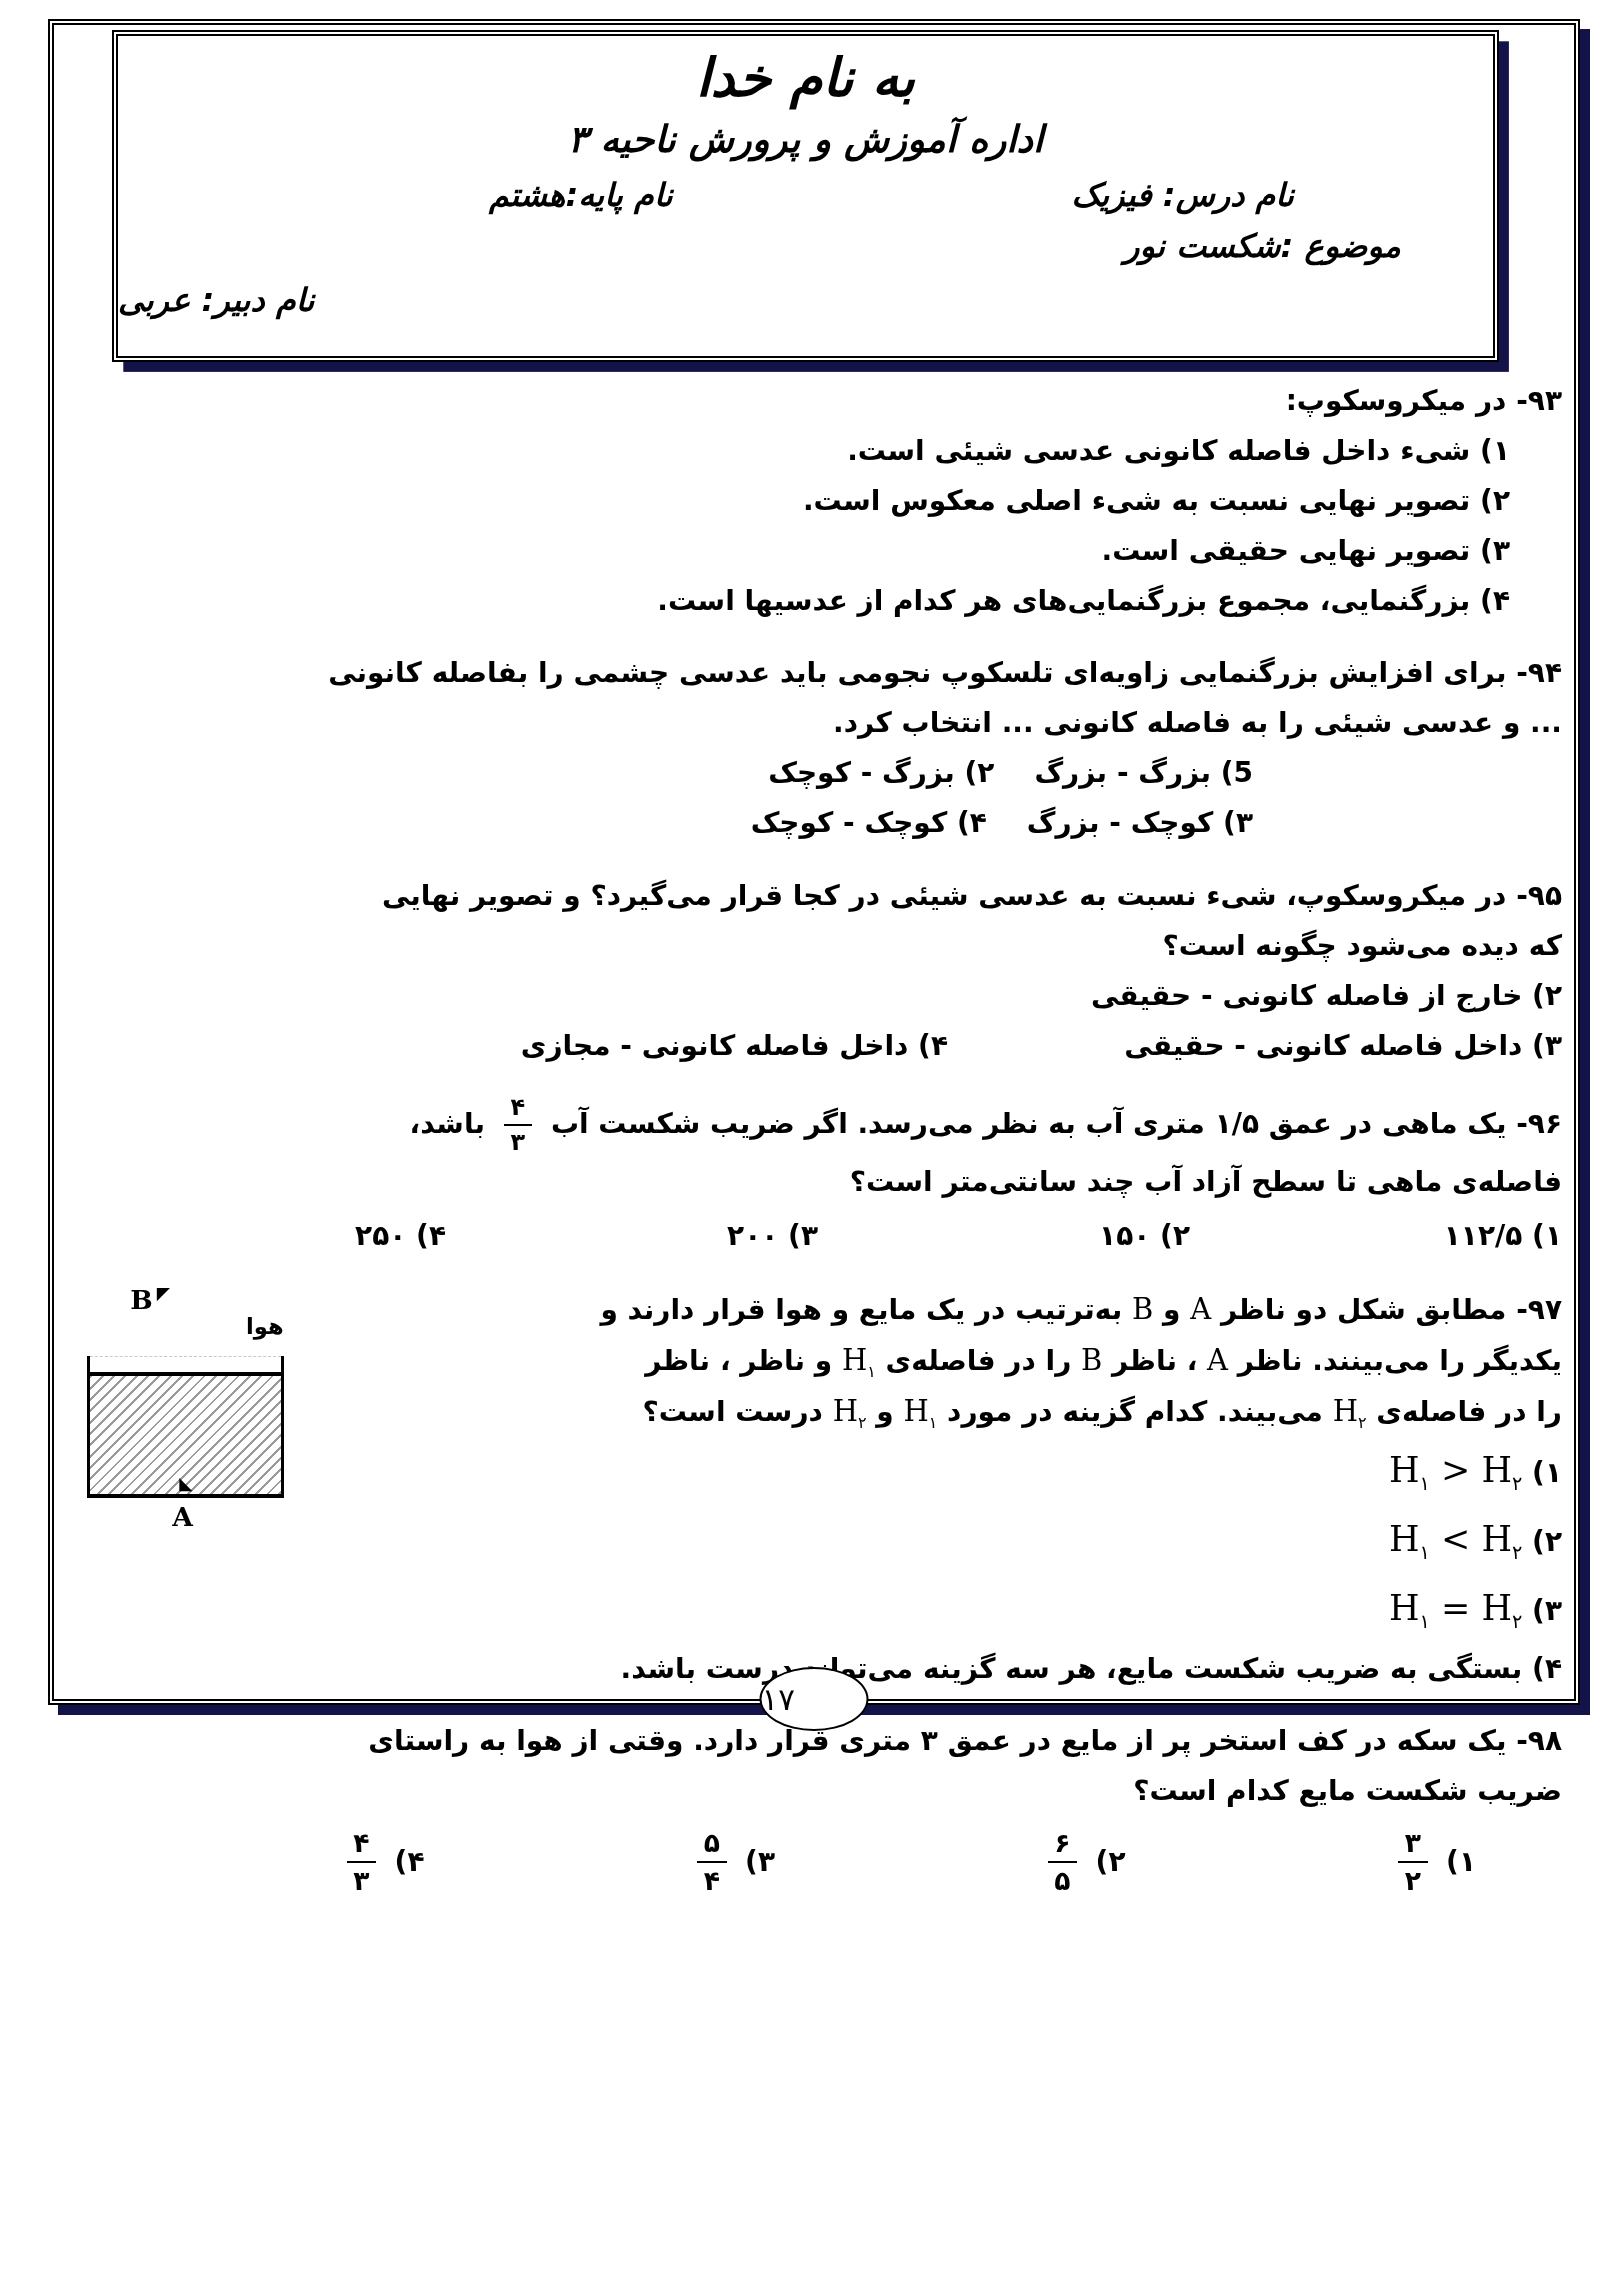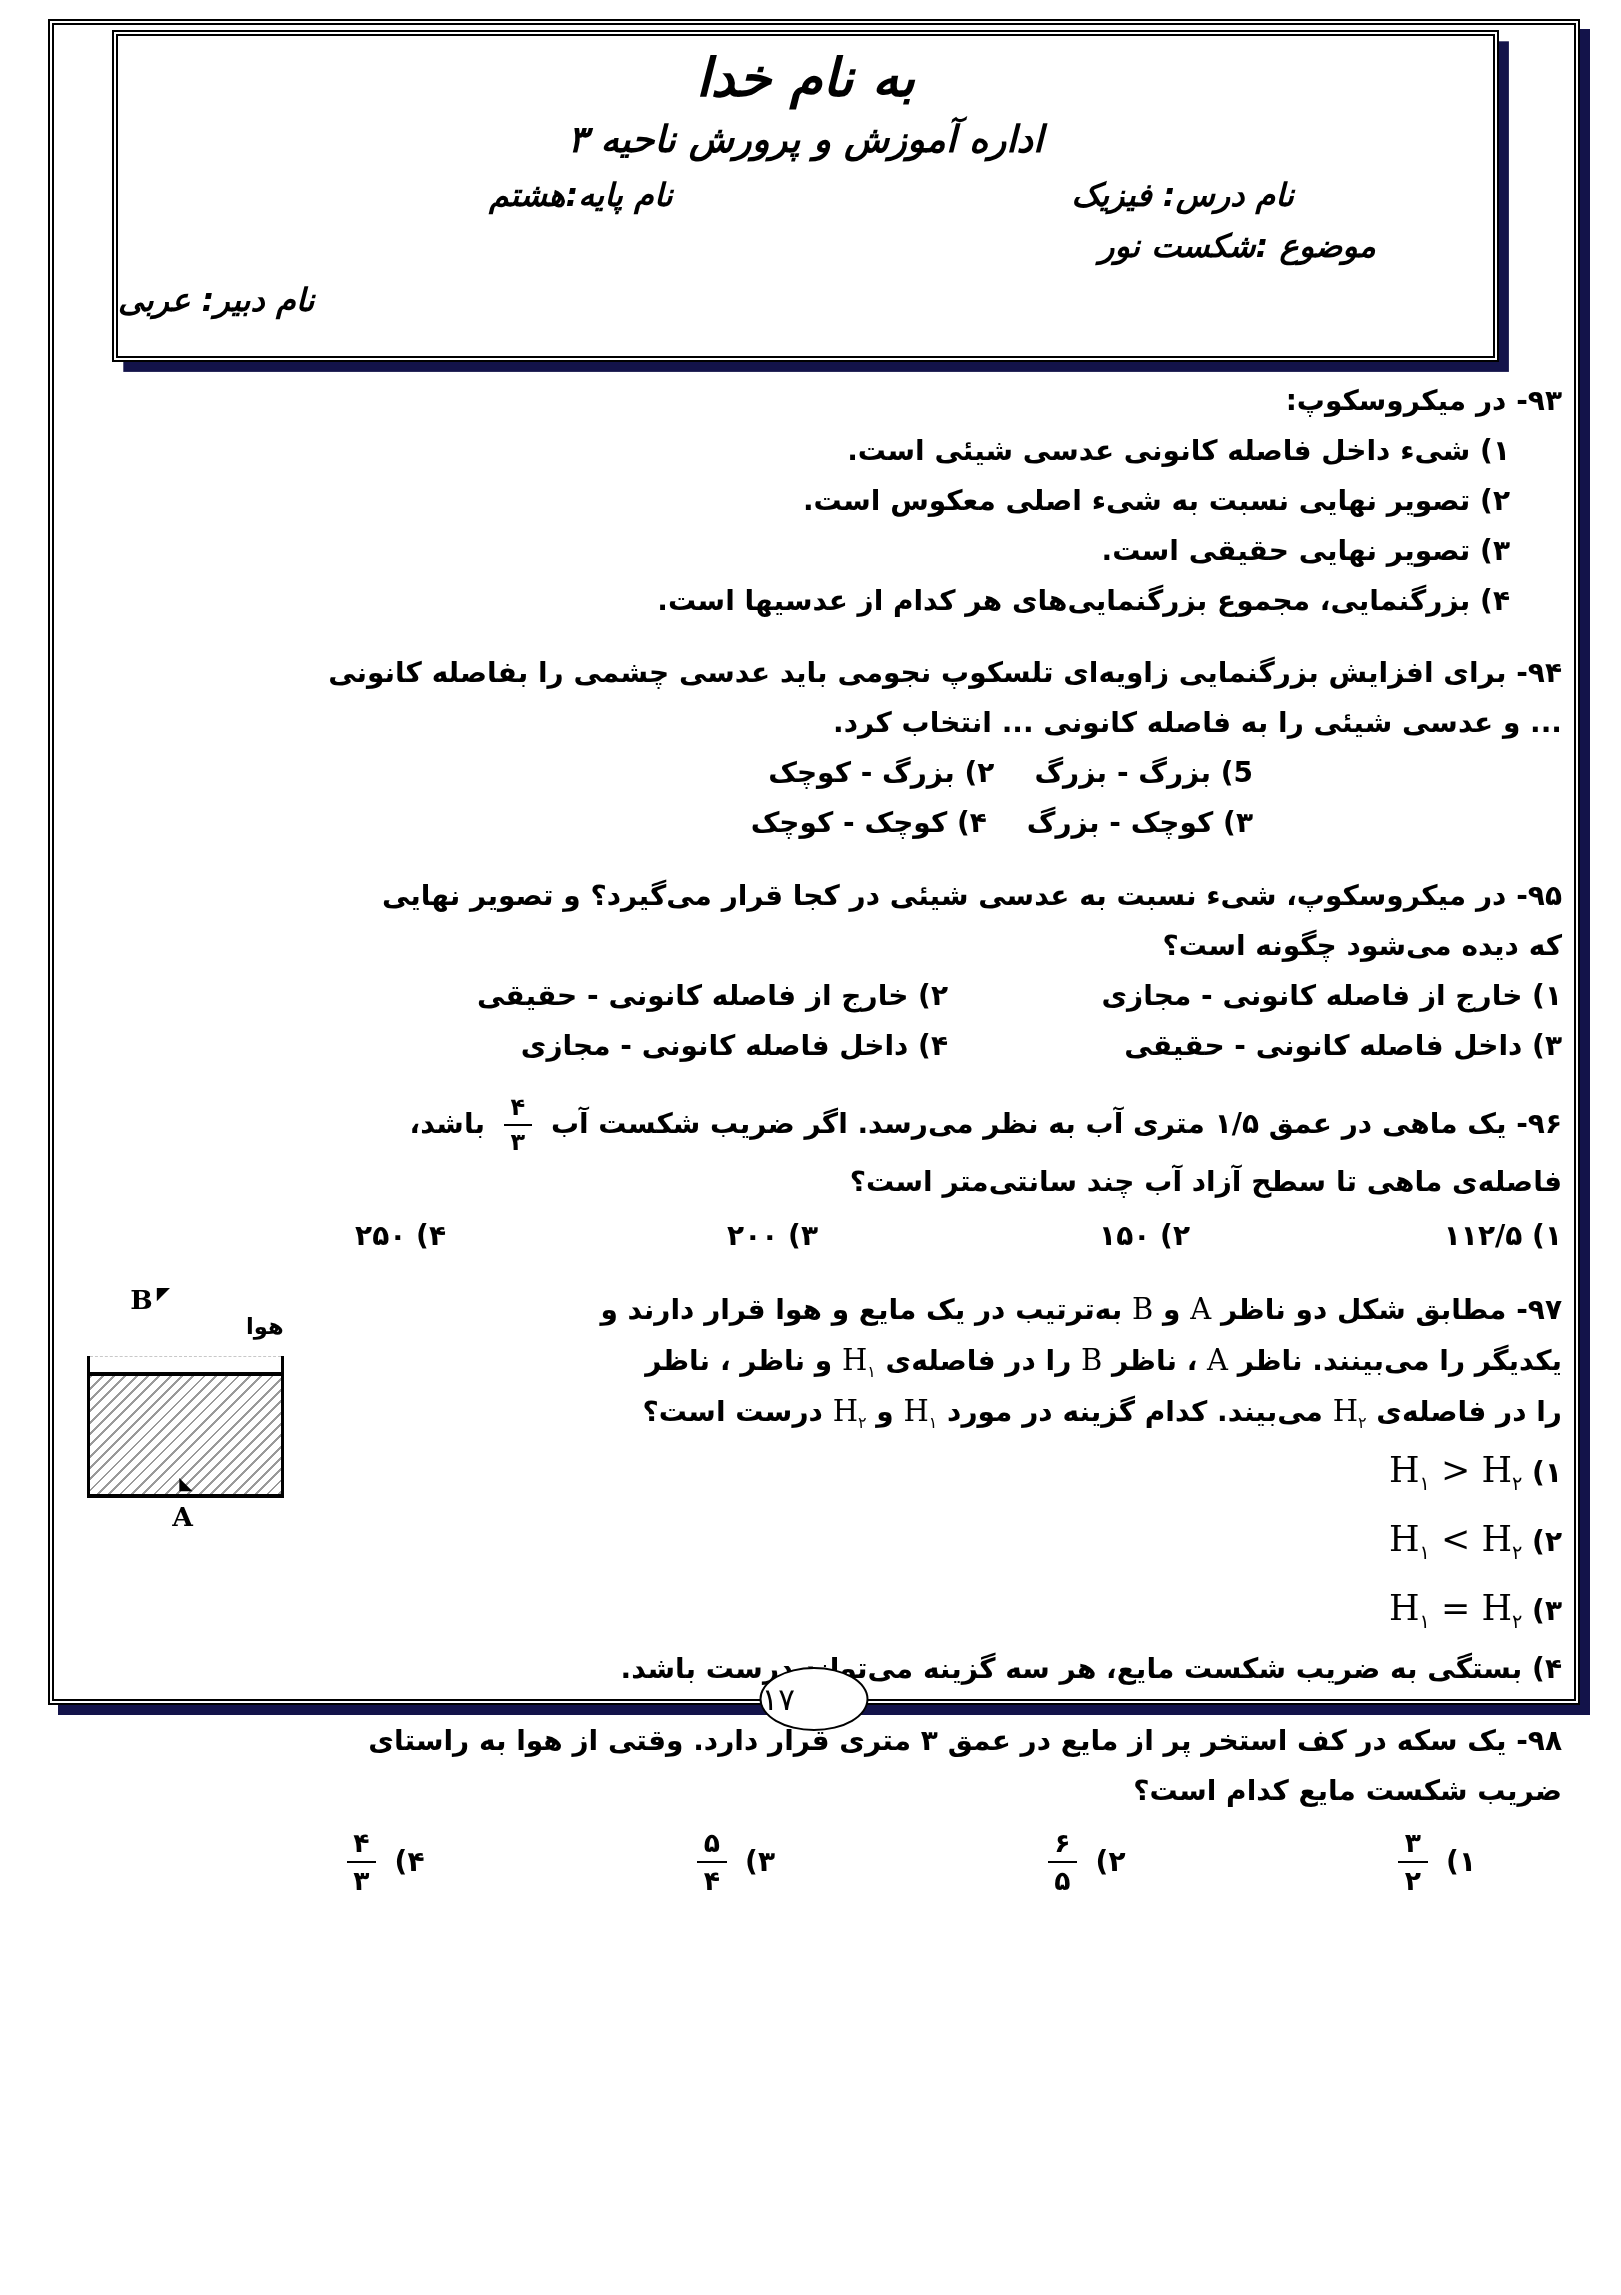--- a/index.html
+++ b/index.html
@@ -18,21 +18,21 @@
     position:absolute;left:58px;top:5.3px;width:1387px;height:332px;
     box-sizing:border-box;border:6px double #000;background:#fff;
     box-shadow:10.6px 10.6px 0 -0.7px #13134a;
     direction:rtl;display:flex;flex-direction:column;padding-top:6.6px;
   }
   .bismillah{text-align:center;font-size:53px;font-weight:bold;font-style:italic;line-height:1.35;}
   .office{text-align:center;font-size:37px;font-weight:bold;font-style:italic;margin-top:4px;}
   .hrow{font-size:32px;font-weight:bold;font-style:italic;}
   .row3{display:flex;padding-right:199px;margin-top:14.6px;}
   .row3 .grade{margin-right:399px;}
-  .row4{padding-right:117px;margin-top:13.3px;}
+  .row4{padding-right:92px;margin-top:13.3px;}
   .row5{text-align:left;margin-top:16px;font-style:italic;}
   
   .content{
     position:absolute;left:20px;top:351px;width:1488px;
     direction:rtl;text-align:right;font-weight:bold;font-size:28px;
   }
   .line{line-height:50px;}
   .q{margin-bottom:22.6px;}
   .indent1{padding-right:52px;}
   .q94opts{padding-right:309px;display:flex;gap:40px;line-height:50px;}
@@ -116,21 +116,20 @@
       <div class="q94opts">
         <span>۳) کوچک - بزرگ</span>
         <span>۴) کوچک - کوچک</span>
       </div>
     </div>
 
     <div class="q">
       <div class="line">۹۵- در میکروسکوپ، شیء نسبت به عدسی شیئی در کجا قرار می‌گیرد؟ و تصویر نهایی</div>
       <div class="line">که دیده می‌شود چگونه است؟</div>
       <div class="q95opts">
-        <span>۱) خارج از فاصله کانونی - مجازی</span>
         <span>۲) خارج از فاصله کانونی - حقیقی</span>
       </div>
       <div class="q95opts">
         <span>۳) داخل فاصله کانونی - حقیقی</span>
         <span>۴) داخل فاصله کانونی - مجازی</span>
       </div>
     </div>
 
     <div class="q">
       <div class="line">

